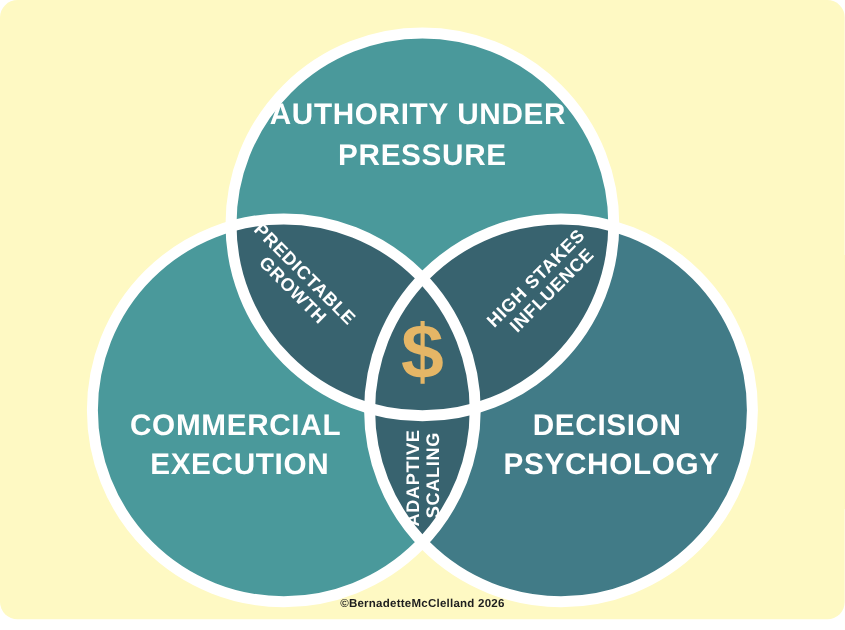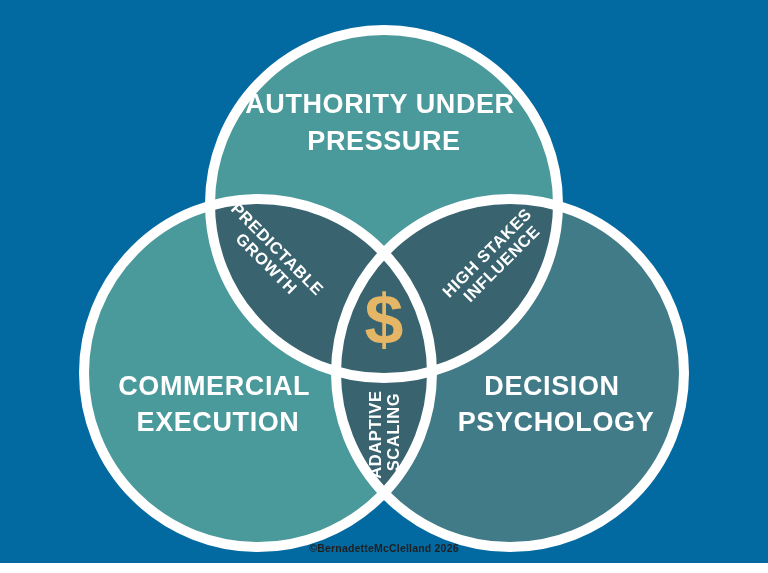--- a/index.html
+++ b/index.html
@@ -8,21 +8,22 @@
     background: #ffffff;
     width: 768px;
     height: 573px;
     overflow: hidden;
     font-family: "Liberation Sans", sans-serif;
   }
   .canvas {
     position: relative;
     width: 768px;
     height: 563px;
-    background: #0369a1;
+    background: #fef9c3;
+    border-radius: 16px;
   }
   svg { display: block; }
   .main-label {
     font-family: "Liberation Sans", sans-serif;
     font-weight: bold;
     font-size: 27px;
     letter-spacing: 0.6px;
   }
   .lens-label {
     font-family: "Liberation Sans", sans-serif;

